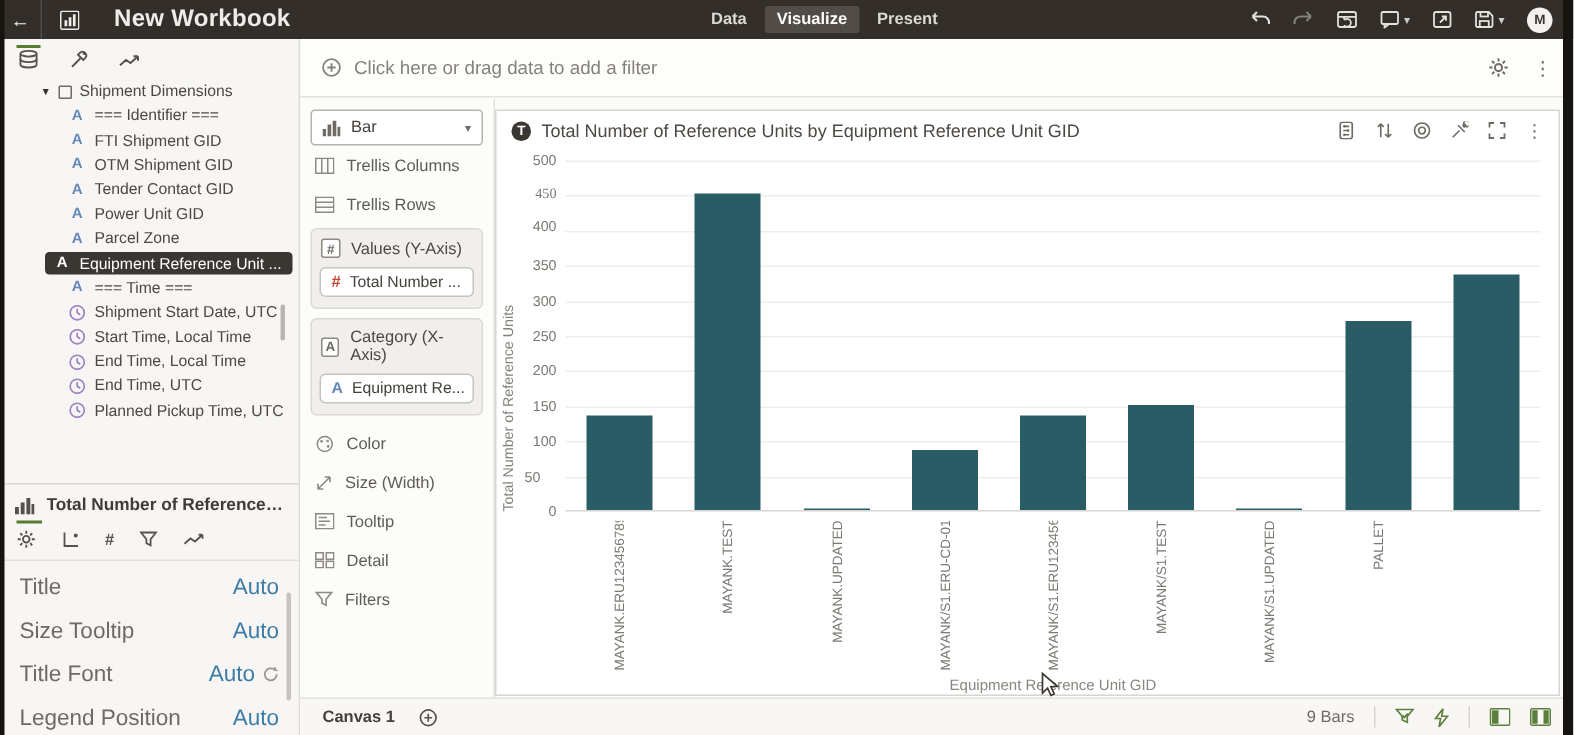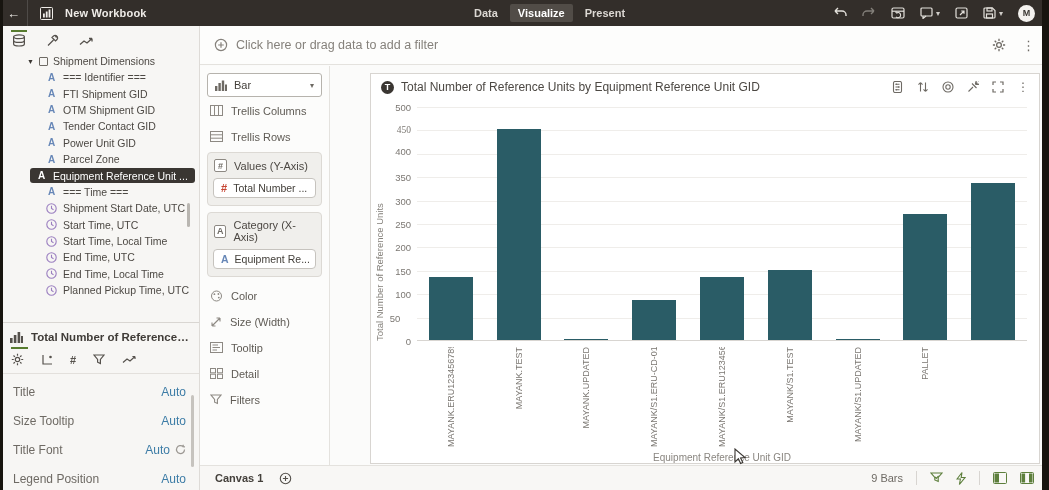--- a/index.html
+++ b/index.html
@@ -6,21 +6,21 @@
   body { background:#e8e8e8; font-family:"Liberation Sans", sans-serif; }
   .screen { position:relative; width:1049px; height:490px; background:#fff; overflow:hidden; }
   .edge { position:absolute; top:0; bottom:0; background:#17140f; z-index:50; }
   .edge.left { left:0; width:3px; }
   .edge.right { right:0; width:7px; }
 
   
   .navbar { position:absolute; top:0; left:0; right:0; height:26px; background:#332e2a; display:flex; align-items:center; color:#efece8; z-index:40; }
   .back-btn { width:28px; height:26px; display:flex; align-items:center; justify-content:center; border-right:1px solid rgba(255,255,255,.14); font-size:13px; cursor:pointer; }
   .wb-logo { margin-left:12px; display:flex; align-items:center; }
-  .wb-title { margin-left:12px; font-size:11px; font-weight:bold; letter-spacing:.2px; }
+  .wb-title { margin-left:23px; font-size:16px; font-weight:bold; letter-spacing:.2px; }
   .nav-tabs { position:absolute; left:466px; top:0; height:26px; display:flex; align-items:center; gap:4px; }
   .nav-tab { font-size:11px; font-weight:bold; color:#dcd8d3; padding:3px 8px; border-radius:2px; cursor:pointer; }
   .nav-tab.active { background:#514c47; color:#fff; }
   .nav-icons { position:absolute; right:14px; top:0; height:26px; display:flex; align-items:center; gap:15px; }
   .nav-ic { display:flex; align-items:center; gap:3px; color:#e4e1dc; cursor:pointer; }
   .nav-ic.dim { color:#837f79; }
   .nav-ic svg { display:block; }
   .caret-dn { font-size:8px; color:#cfccc7; }
   .avatar { width:17px; height:17px; border-radius:50%; background:#f4f2ef; color:#3a3632; font-size:9px; font-weight:bold; display:flex; align-items:center; justify-content:center; }
 
@@ -44,32 +44,32 @@
   .tree-item.selected .ti-icon { color:#fff; }
   .tree-scroll { position:absolute; right:9px; top:150px; width:3px; height:24px; background:#b9b6b1; border-radius:2px; }
 
   
   .props { position:absolute; left:0; right:0; bottom:0; top:296px; border-top:1px solid #d9d6d2; background:#f7f6f4; }
   .props-head { display:flex; align-items:center; gap:8px; padding:8px 10px 1px 10px; font-size:11.5px; font-weight:bold; color:#3f3b37; white-space:nowrap; overflow:hidden; }
   .props-underline { width:17px; height:2px; background:#587c2f; margin:3px 0 0 11px; }
   .props-tabs { display:flex; align-items:center; gap:17px; padding:4px 0 7px 11px; color:#56524d; border-bottom:1px solid #e3e0dc; }
   .props-tabs .hash { font-size:11px; font-weight:bold; }
   .prop-rows { padding:3px 13px 0 13px; }
-  .prop-row { height:29px; display:flex; align-items:center; justify-content:space-between; font-size:12px; color:#6e6a64; }
+  .prop-row { height:29px; display:flex; align-items:center; justify-content:space-between; font-size:15px; color:#6e6a64; }
   .prop-val { display:flex; align-items:center; gap:5px; color:#3d7ca6; }
   .props-scroll { position:absolute; right:5px; top:72px; width:3px; height:72px; background:#c6c3be; border-radius:2px; }
 
   
   .content { position:absolute; top:26px; left:200px; right:0; bottom:0; background:#fbfbfa; }
   .filter-bar { position:absolute; top:0; left:0; right:0; height:39px; background:#fdfdfc; border-bottom:1px solid #e4e2de; display:flex; align-items:center; padding:0 14px; color:#85817b; }
   .filter-hint { margin-left:8px; font-size:12.5px; }
   .filter-right { margin-left:auto; display:flex; align-items:center; gap:16px; color:#6e6a64; }
   .kebab { font-size:13px; letter-spacing:0; color:#6e6a64; cursor:pointer; line-height:1; }
 
-  .body { position:absolute; top:40px; left:0; right:0; bottom:25px; display:flex;gap:40px; }
+  .body { position:absolute; top:40px; left:0; right:0; bottom:25px; display:flex; }
   .grammar { width:130px; border-right:1px solid #e4e2de; padding:7px 7px 0 7px; background:#fcfcfb; overflow:hidden; }
   .viz-select { height:24px; border:1px solid #b6b3ad; border-radius:3px; background:#fff; display:flex; align-items:center; gap:7px; padding:0 7px; font-size:11px; color:#44403b; cursor:pointer; }
   .viz-select .vcaret { margin-left:auto; font-size:8px; color:#6e6a64; }
   .g-row { height:25px; display:flex; align-items:center; gap:8px; font-size:11px; color:#5f5b55; padding-left:3px; margin-top:1px; cursor:pointer; white-space:nowrap; }
   .g-row svg, .viz-select svg { flex:none; display:block; }
   .g-zone { background:#f0efec; border:1px solid #dcd9d4; border-radius:4px; padding:6px 5px 7px 5px; margin:3px 0 6px 0; }
   .g-zone-label { display:flex; align-items:center; gap:7px; font-size:11px; color:#4c4843; margin-bottom:6px; padding-left:1px; }
   .g-pill { background:#fff; border:1px solid #c6c3be; border-radius:4px; height:20px; display:flex; align-items:center; gap:6px; padding:0 7px; font-size:10.5px; color:#44403b; cursor:pointer; white-space:nowrap; overflow:hidden; }
   .pill-hash { color:#c74634; font-weight:bold; font-size:11px; }
   .pill-a { color:#6787b7; font-weight:bold; font-size:10.5px; }
@@ -241,48 +241,39 @@
             </span>
             <span>Shipment Start Date, UTC</span>
           </div>
           <div class="tree-item">
             <span class="ti-icon">
               <svg width="11" height="11" viewBox="0 0 11 11" fill="none" stroke="#9b7fc0" stroke-width="1.1">
                 <circle cx="5.5" cy="5.5" r="4.7"></circle>
                 <path d="M5.5 2.8 V5.5 L7.5 6.8"></path>
               </svg>
             </span>
-            <span>Start Time, UTC</span>
+            <span>Start Time, Local Time</span>
           </div>
           <div class="tree-item">
             <span class="ti-icon">
               <svg width="11" height="11" viewBox="0 0 11 11" fill="none" stroke="#9b7fc0" stroke-width="1.1">
                 <circle cx="5.5" cy="5.5" r="4.7"></circle>
                 <path d="M5.5 2.8 V5.5 L7.5 6.8"></path>
               </svg>
             </span>
-            <span>Start Time, Local Time</span>
+            <span>End Time, Local Time</span>
           </div>
           <div class="tree-item">
             <span class="ti-icon">
               <svg width="11" height="11" viewBox="0 0 11 11" fill="none" stroke="#9b7fc0" stroke-width="1.1">
                 <circle cx="5.5" cy="5.5" r="4.7"></circle>
                 <path d="M5.5 2.8 V5.5 L7.5 6.8"></path>
               </svg>
             </span>
             <span>End Time, UTC</span>
-          </div>
-          <div class="tree-item">
-            <span class="ti-icon">
-              <svg width="11" height="11" viewBox="0 0 11 11" fill="none" stroke="#9b7fc0" stroke-width="1.1">
-                <circle cx="5.5" cy="5.5" r="4.7"></circle>
-                <path d="M5.5 2.8 V5.5 L7.5 6.8"></path>
-              </svg>
-            </span>
-            <span>End Time, Local Time</span>
           </div>
           <div class="tree-item">
             <span class="ti-icon">
               <svg width="11" height="11" viewBox="0 0 11 11" fill="none" stroke="#9b7fc0" stroke-width="1.1">
                 <circle cx="5.5" cy="5.5" r="4.7"></circle>
                 <path d="M5.5 2.8 V5.5 L7.5 6.8"></path>
               </svg>
             </span>
             <span>Planned Pickup Time, UTC</span>
           </div>

